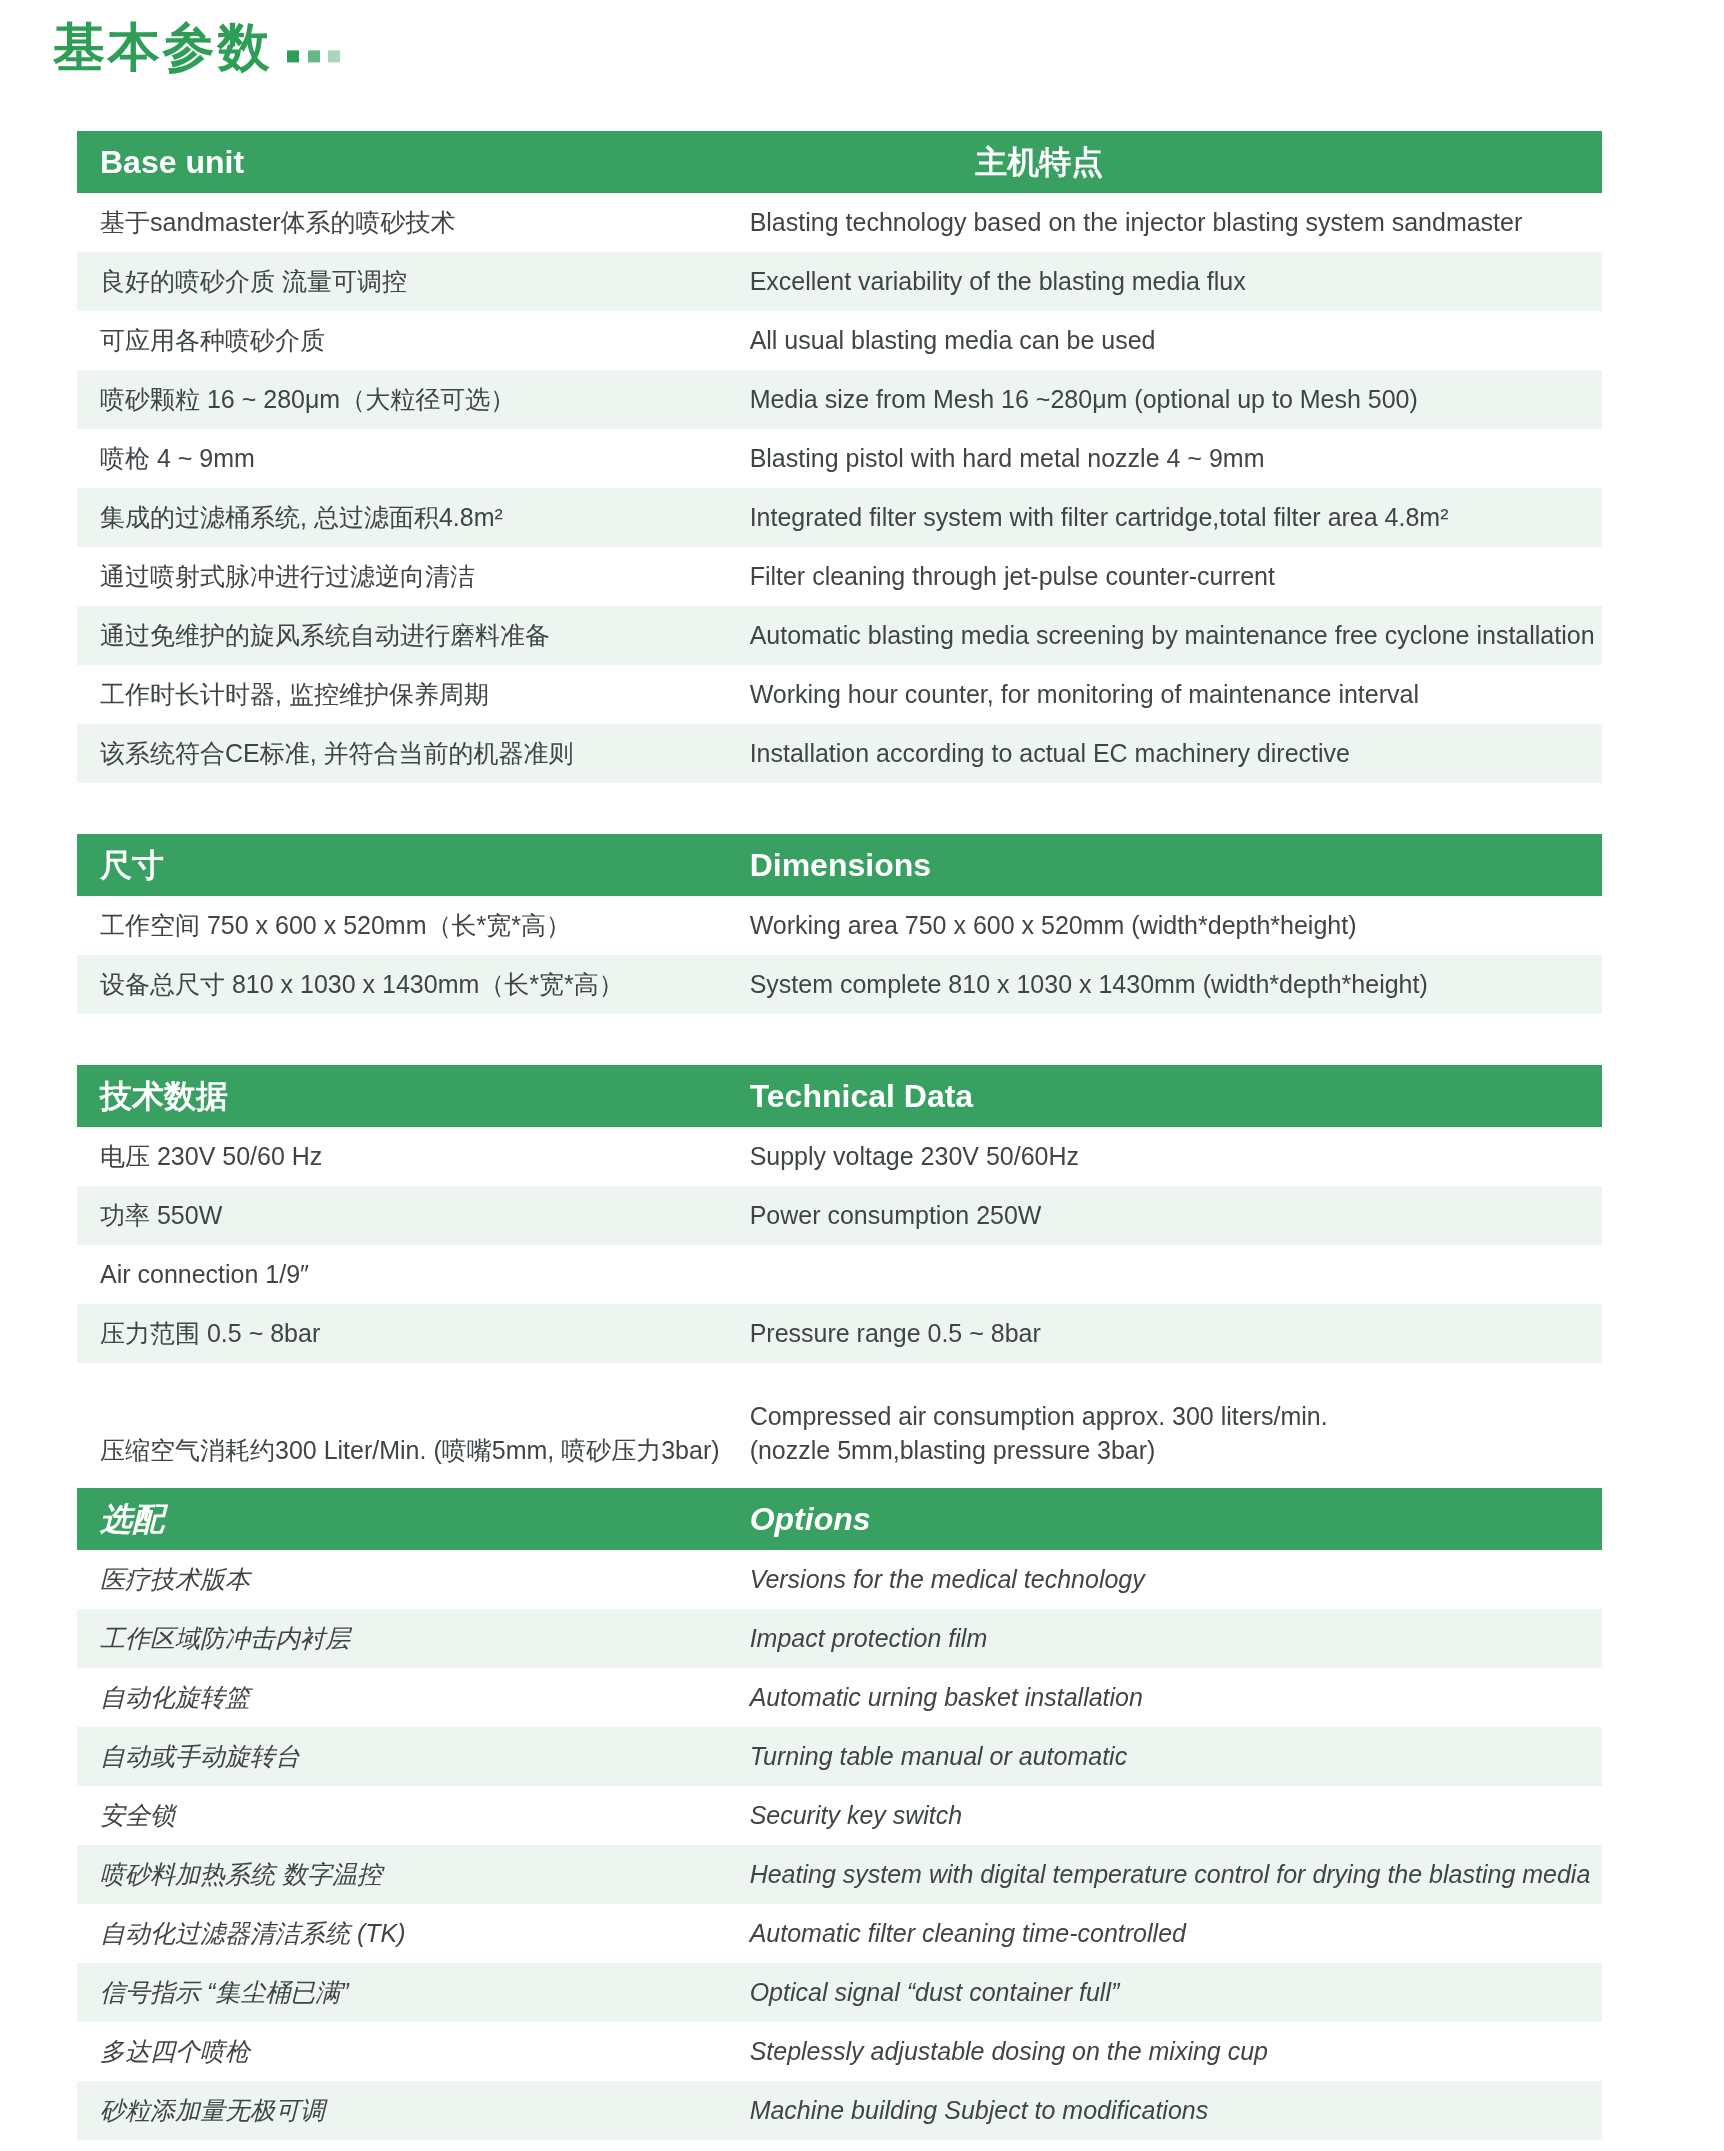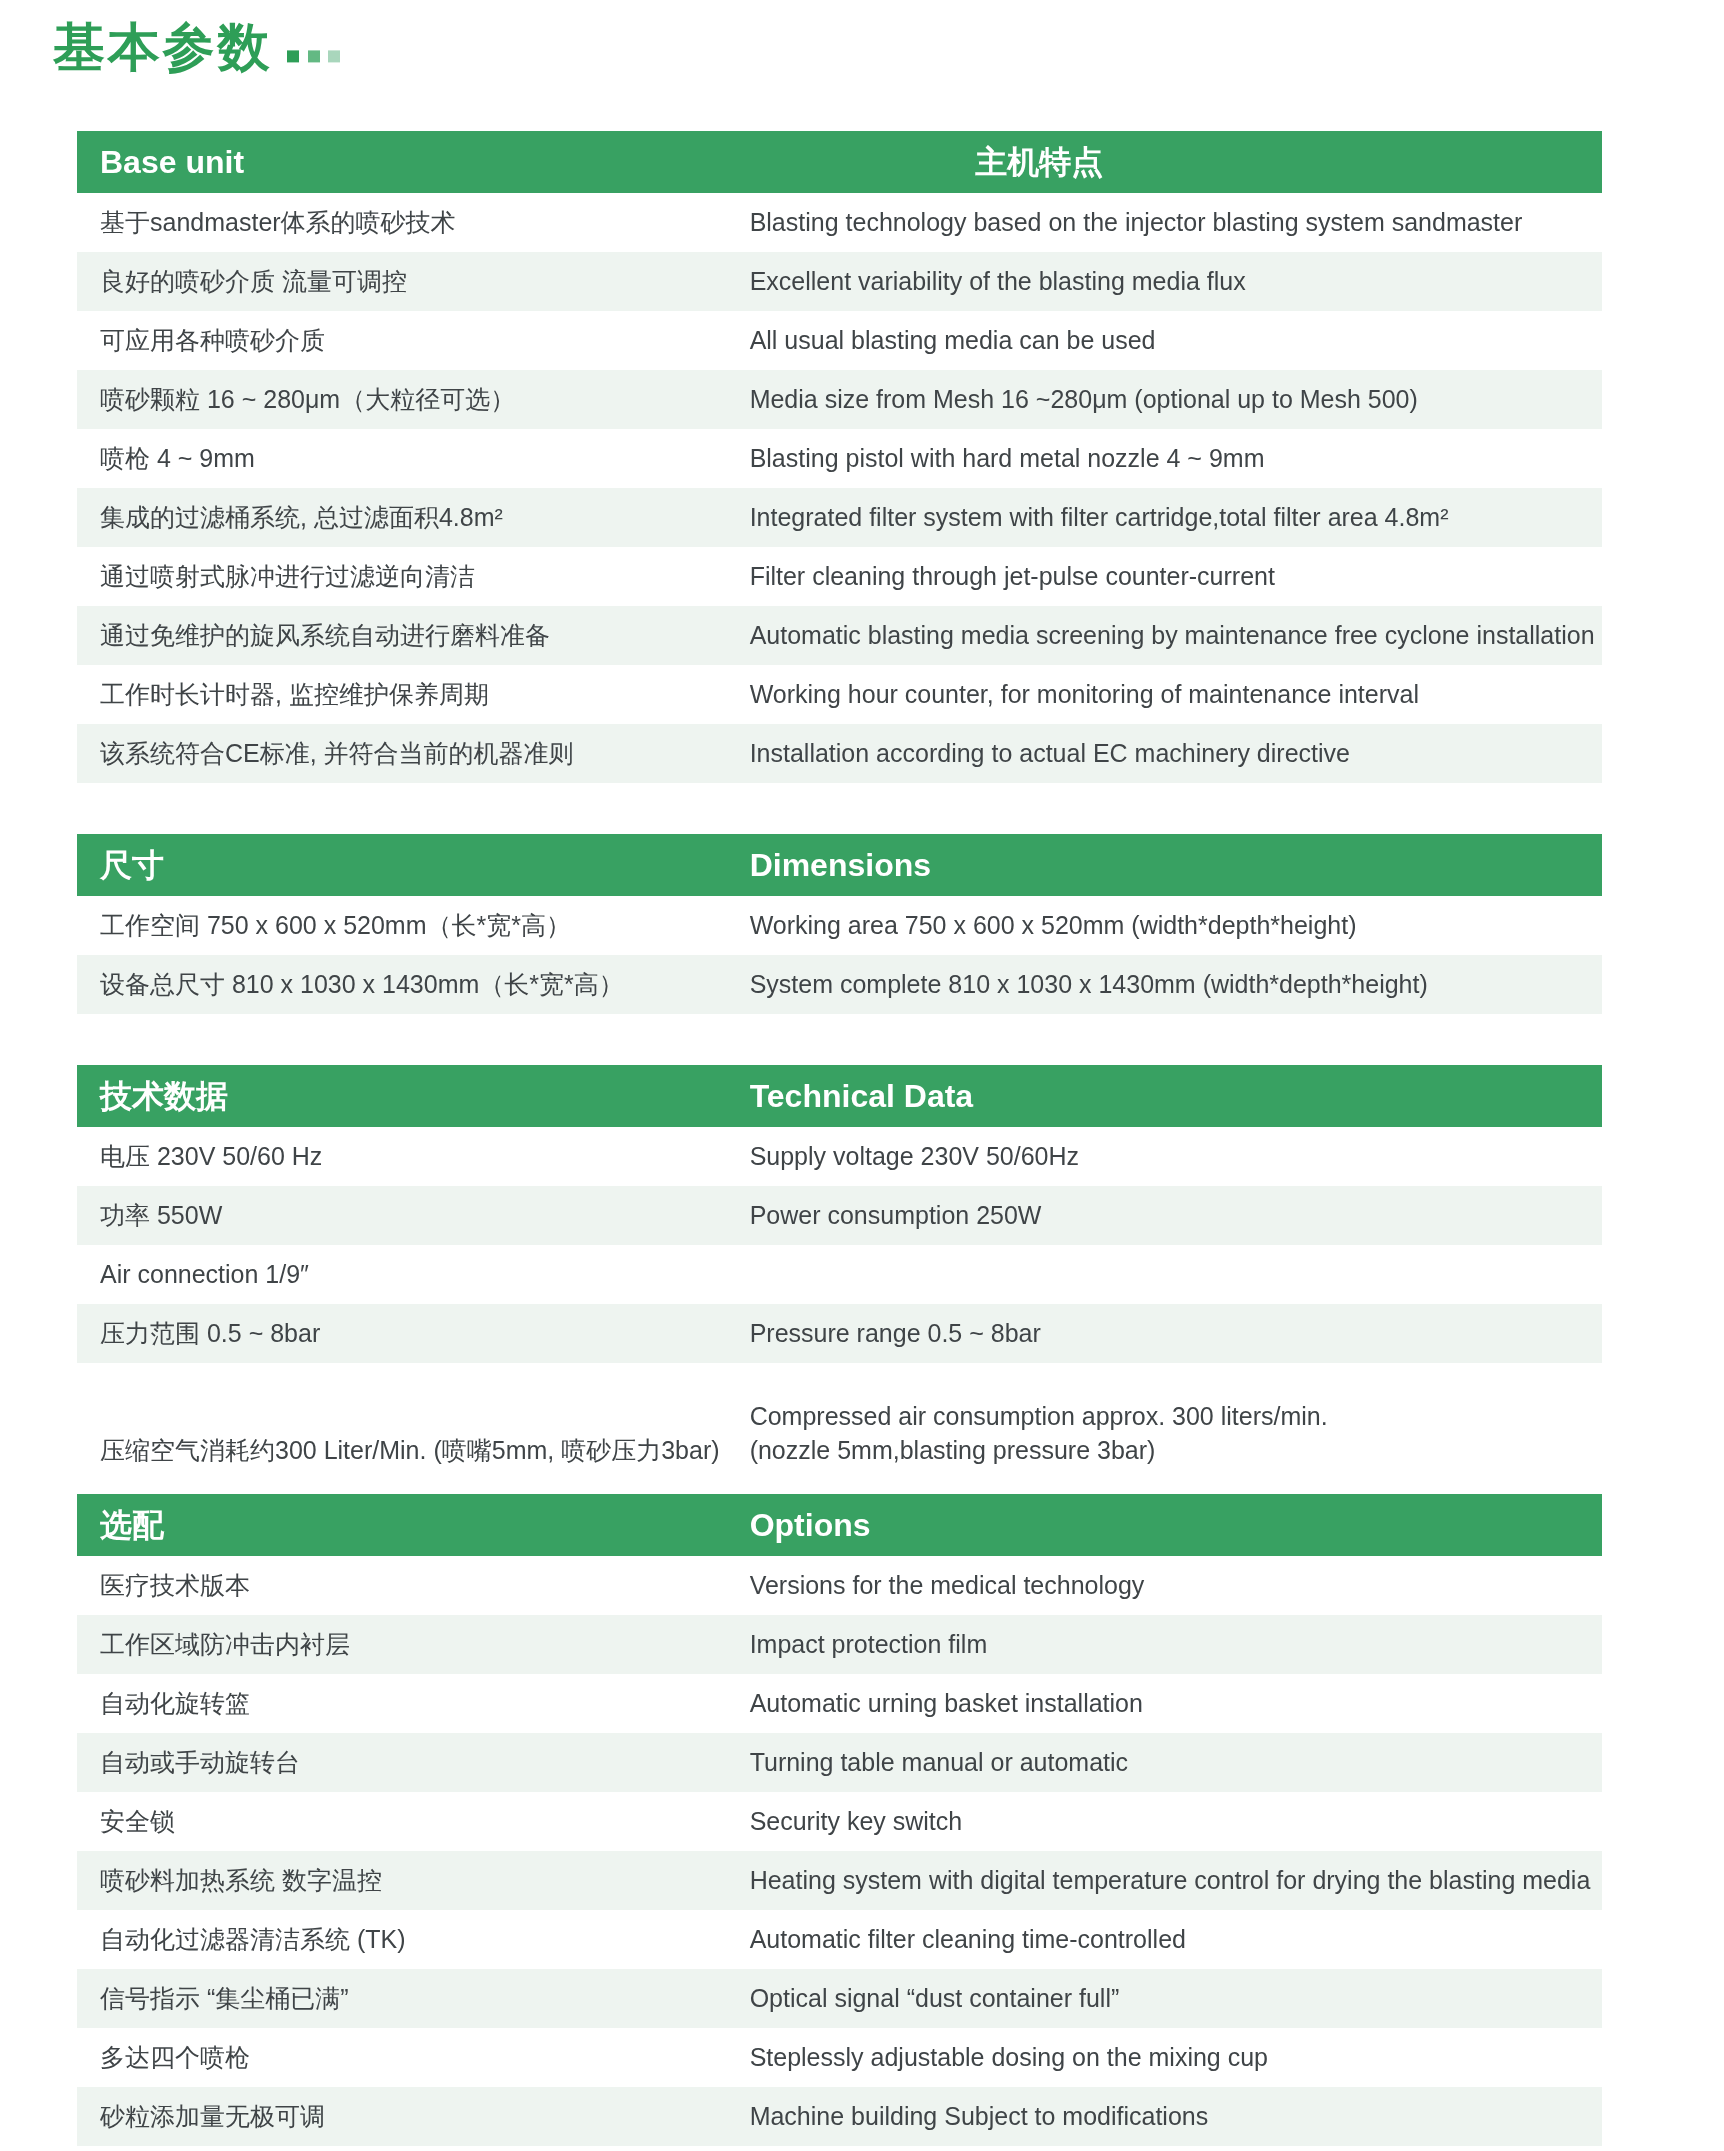--- a/index.html
+++ b/index.html
@@ -15,21 +15,21 @@
   .page-title{
     display:flex;align-items:center;
     margin:13px 0 0 -24px;
     font-size:52px;font-weight:700;letter-spacing:2.8px;
     color:var(--titlec,#2E9E57);
   }
   .sqs{display:flex;gap:8.4px;margin-left:15px;transform:translateY(8.4px);}
   .sq{width:12px;height:12px;display:block;}
   .section{margin-top:51px;}
   .section.first{margin-top:48px;}
-  .section.tight{margin-top:27px;}
+  .section.tight{margin-top:21px;font-style:italic;}
   .bar{
     display:flex;height:62px;line-height:62px;
     background:var(--bar,#38A162);
     color:var(--bar_text,#fff);
     font-size:32px;font-weight:700;
   }
   .cell{padding:0 23px;white-space:nowrap;}
   .c1{width:42.6%;flex:none;}
   .c2{flex:1;min-width:0;}
   .row{display:flex;align-items:center;min-height:59px;font-size:25px;}

